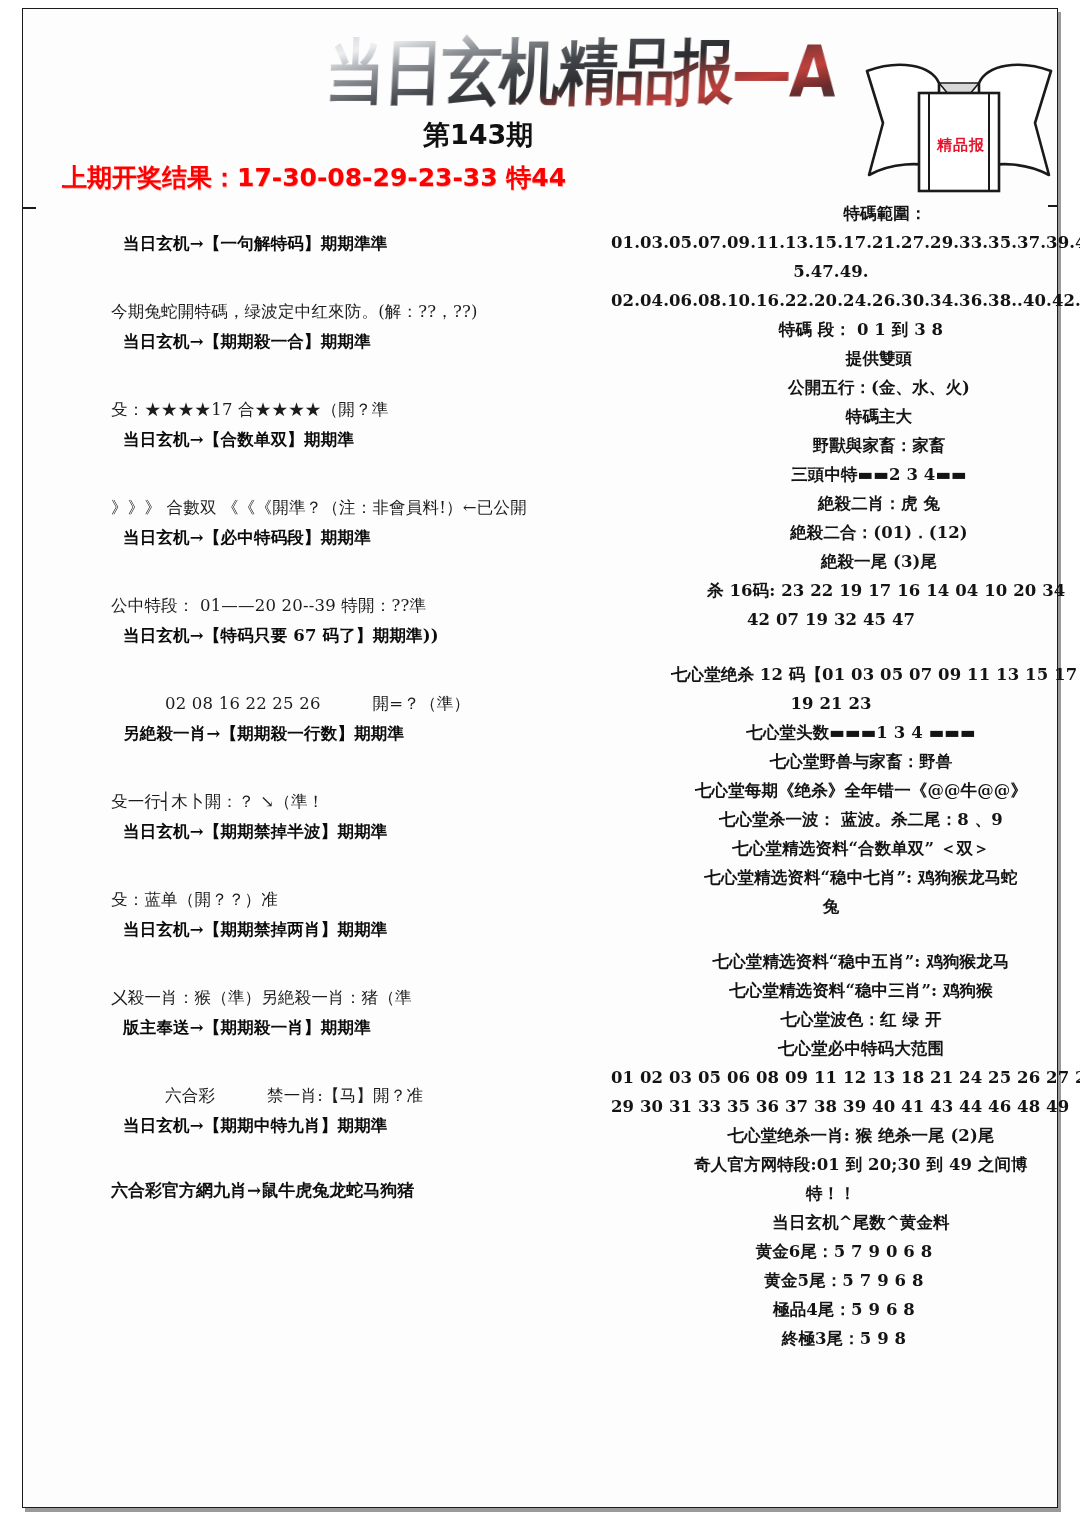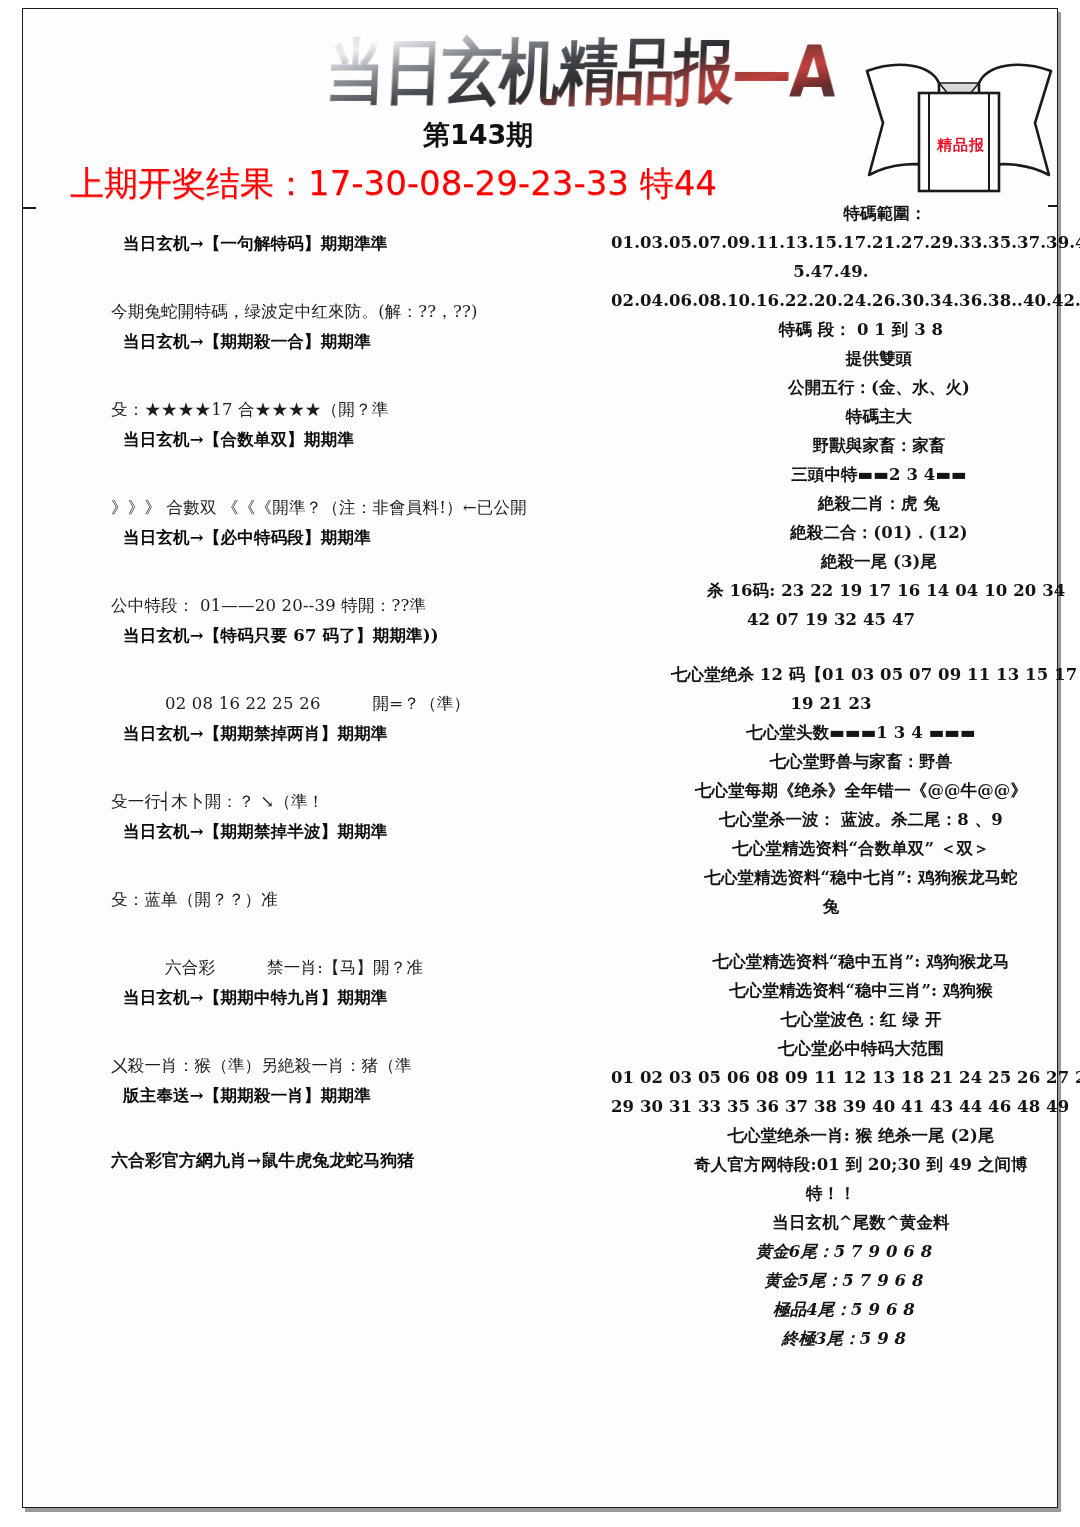--- a/index.html
+++ b/index.html
@@ -94,24 +94,24 @@
     left: 400px;
     top: 108px;
     font-size: 27px;
     font-weight: bold;
     color: #111111;
     letter-spacing: 0px;
     white-space: nowrap;
   }
   #last-draw {
     position: absolute;
-    left: 47px;
+    left: 39px;
     top: 152px;
-    font-size: 34px;
-    font-weight: normal;
+    font-size: 25px;
+    font-weight: bold;
     color: #ff0000;
     white-space: nowrap;
     text-shadow: 0.5px 0.5px 0 rgba(255,120,120,0.6);
   }
 
   
   #banner-logo {
     position: absolute;
     left: 838px;
     top: 34px;
@@ -184,21 +184,21 @@
   .r-line {
     font-family: "DejaVu Serif", "Liberation Serif", serif;
     font-size: 16.5px;
     font-weight: bold;
     color: #141414;
     line-height: 29px;
     white-space: nowrap;
     letter-spacing: 0.1px;
   }
   .r-ind-0  { padding-left: 0px; }
-  .r-ind-1  { padding-left: 26px; font-style: italic; }
+  .r-ind-1  { padding-left: 26px; }
   .r-ind-2  { padding-left: 60px; }
   .r-ind-3  { padding-left: 96px; }
   .r-ind-c  { padding-left: 108px; }
   .r-gap    { height: 26px; }
 </style>
 </head>
 <body>
 
 <div id="page-frame">
 
@@ -243,36 +243,37 @@
         <div class="lblock">
           <div class="l-head">》》》 合數双 《《《閞準？（注：非會員料!）←已公開</div>
           <div class="l-sub">当日玄机→【必中特码段】期期準</div>
         </div>
         <div class="lblock">
           <div class="l-head">公中特段：   01——20 20--39 特閞：??準</div>
           <div class="l-sub">当日玄机→【特码只要 67 码了】期期準))</div>
         </div>
         <div class="lblock">
           <div class="l-head indent-more">02 08 16 22 25 26<span class="sp"></span><span>閞=？（準）</span></div>
-          <div class="l-sub">当日玄机→【期期禁掉两肖】期期準</div>
+          <div class="l-sub">另絶殺一肖→【期期殺一行数】期期準</div>
         </div>
         <div class="lblock">
           <div class="l-head">殳一行┤木卜閞：？  ↘（準！</div>
           <div class="l-sub">当日玄机→【期期禁掉半波】期期準</div>
         </div>
         <div class="lblock">
           <div class="l-head">殳：蓝单（閞？？）准</div>
+          <div class="l-sub">当日玄机→【期期禁掉两肖】期期準</div>
+        </div>
+        <div class="lblock">
+          <div class="l-head">㐅殺一肖：猴（準）另絶殺一肖：猪（準</div>
+          <div class="l-sub">版主奉送→【期期殺一肖】期期準</div>
         </div>
         <div class="lblock">
           <div class="l-head indent-more">六合彩<span class="sp"></span><span>禁一肖:【马】閞？准</span></div>
           <div class="l-sub">当日玄机→【期期中特九肖】期期準</div>
-        </div>
-        <div class="lblock">
-          <div class="l-head">㐅殺一肖：猴（準）另絶殺一肖：猪（準</div>
-          <div class="l-sub">版主奉送→【期期殺一肖】期期準</div>
         </div>
         <div id="last-line">六合彩官方網九肖→鼠牛虎兔龙蛇马狗猪</div>
       </div>
     <div class="col" id="col-right">
         <div class="r-line r-ind-c">特碼範圍：</div>
         <div class="r-line r-ind-0">01.03.05.07.09.11.13.15.17.21.27.29.33.35.37.39.41.4</div>
         <div class="r-line r-ind-0">5.47.49.</div>
         <div class="r-line r-ind-0">02.04.06.08.10.16.22.20.24.26.30.34.36.38..40.42.44</div>
         <div class="r-line r-ind-2">特碼 段： 0 1 到 3 8</div>
         <div class="r-line r-ind-3">提供雙頭</div>

